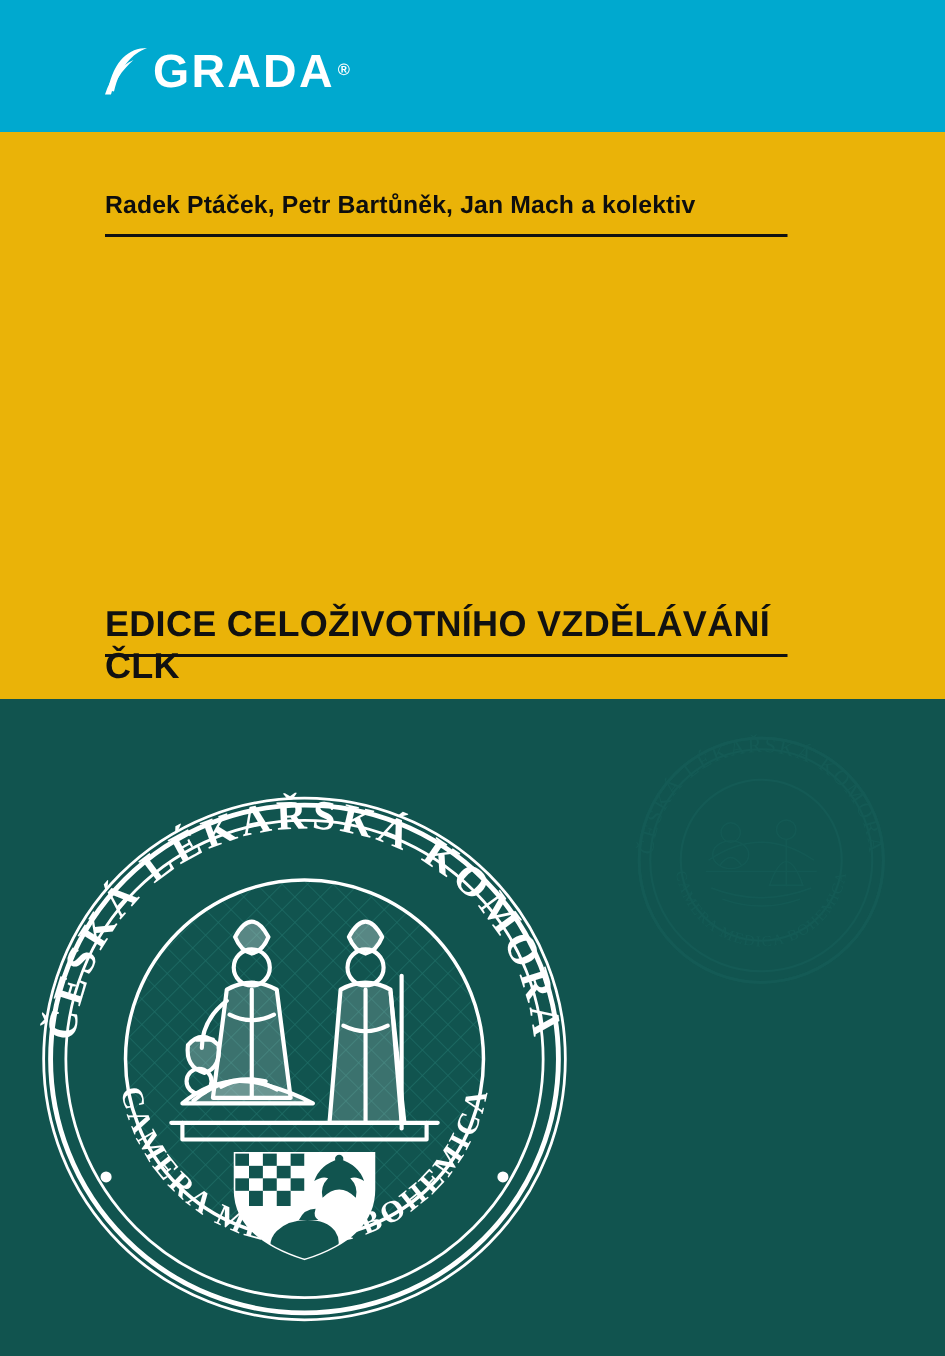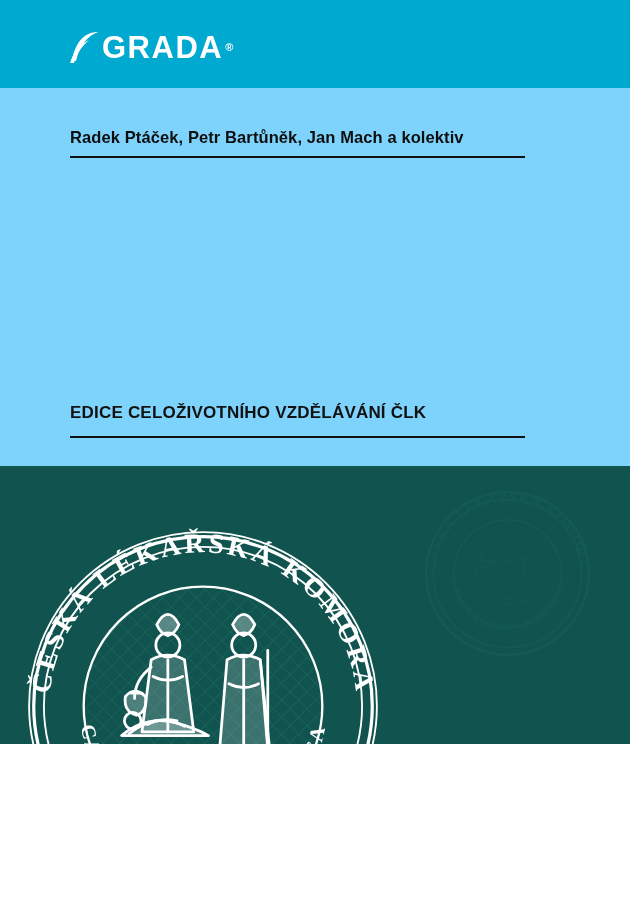--- a/index.html
+++ b/index.html
@@ -9,21 +9,21 @@
   }
   body {
     width: 630px;
     height: 904px;
     font-family: "Liberation Sans", sans-serif;
     overflow: hidden;
   }
   .cover {
     position: relative;
     width: 630px;
-    height: 744px;
+    height: 904px;
     background: #ffffff;
     overflow: hidden;
   }
 
   
   .top-band {
     position: absolute;
     left: 0;
     top: 0;
     width: 630px;
@@ -61,21 +61,21 @@
     font-weight: bold;
   }
 
   
   .white-area {
     position: absolute;
     left: 0;
     top: 88px;
     width: 630px;
     height: 378px;
-    background: #7dd3fc;
+    background: #eab308;
   }
   .authors {
     position: absolute;
     left: 70px;
     top: 40px;
     width: 460px;
     font-size: 16.5px;
     font-weight: bold;
     color: #0e0e0e;
     letter-spacing: 0.1px;
@@ -109,21 +109,21 @@
     font-size: 57px;
     line-height: 1.15;
     color: #111111;
     letter-spacing: -0.5px;
   }
   .series {
     position: absolute;
     left: 70px;
     top: 315px;
     width: 480px;
-    font-size: 17px;
+    font-size: 24px;
     font-weight: bold;
     color: #111111;
     letter-spacing: 0.2px;
   }
   .series-rule {
     position: absolute;
     left: 70px;
     top: 348px;
     width: 455px;
     height: 1.5px;

